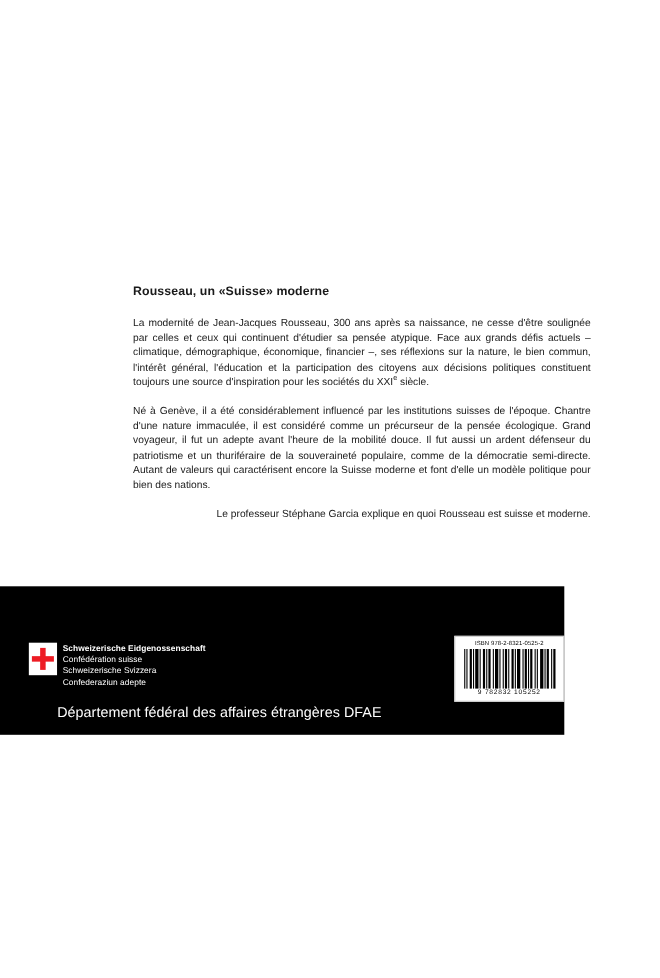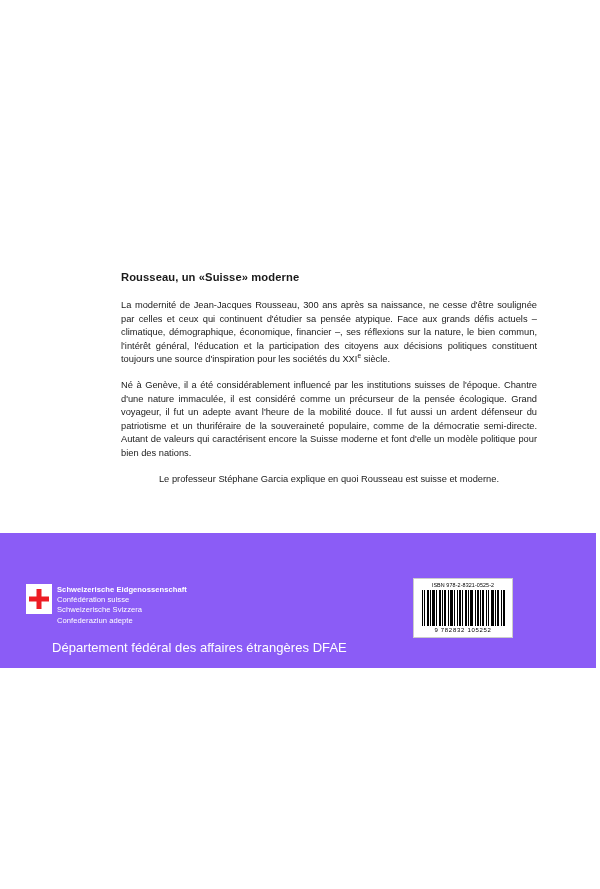--- a/index.html
+++ b/index.html
@@ -29,51 +29,51 @@
     position: absolute;
     left: 121px;
     top: 255px;
     width: 416px;
   }
   .title {
     font-size: 11.2px;
     font-weight: bold;
     color: #1a1a1a;
     letter-spacing: 0.1px;
-    margin: 16px 0 16px 0;
+    margin: 4px 0 16px 0;
   }
   .para {
     font-size: 9.3px;
     line-height: 13.6px;
     color: #1a1a1a;
     text-align: justify;
     margin: 0 0 12px 0;
   }
   .para:last-child { margin-bottom: 0; }
   .para sup {
     font-size: 6.6px;
     vertical-align: super;
     line-height: 0;
   }
   .para-single {
     font-size: 9.3px;
     line-height: 13.6px;
     color: #1a1a1a;
-    text-align: center;
+    text-align: right;
     margin: 0 0 12px 0;
   }
 
   
   .redband {
     position: absolute;
     left: 0;
     top: 533px;
-    width: 596px;
+    width: 513px;
     height: 135px;
-    background: #8b5cf6;
+    background: #000000;
   }
 
   
   .logo-block {
     position: absolute;
     left: 26px;
     top: 51px;
     display: flex;
     align-items: flex-start;
   }

